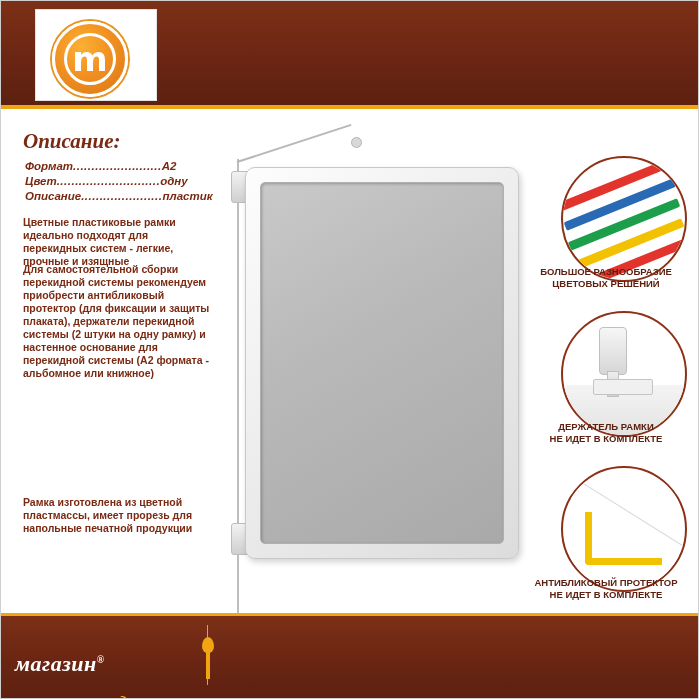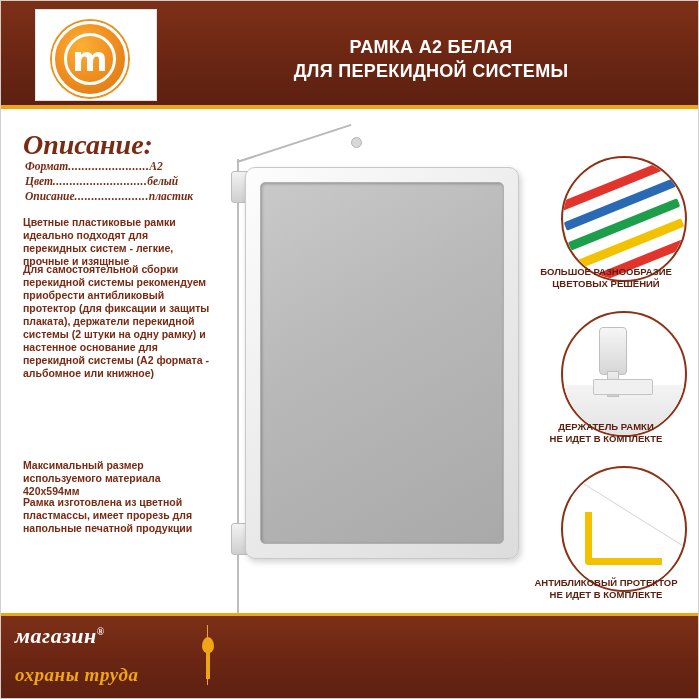--- a/index.html
+++ b/index.html
@@ -61,27 +61,27 @@
     text-align:center;
     color:#ffffff;
     font-size:18px;font-weight:bold;
     line-height:24px;
     letter-spacing:0.3px;
   }
 
   
   .desc-title{
     position:absolute;left:22px;top:128px;
-    color:#7a2a12;font-size:28px;font-style:italic;font-weight:bold;
+    color:#7a2a12;font-size:21px;font-style:italic;font-weight:bold;
     font-family:"Liberation Serif", serif;
   }
   .specs{
     position:absolute;left:24px;top:158px;width:200px;
     color:#7a2a12;font-size:11.5px;font-style:italic;font-weight:bold;
-    font-family:Liberation Serif, serif;
+    font-family:Liberation Sans, sans-serif;
     line-height:15px;
   }
   .spec-row{display:block;white-space:nowrap;}
   .spec-dots{letter-spacing:0.5px;}
 
   .para{
     position:absolute;left:22px;width:190px;
     color:#7a2a12;font-size:10.5px;font-weight:bold;
     line-height:13px;
     font-family:"Liberation Sans", sans-serif;
@@ -190,21 +190,21 @@
     background:linear-gradient(180deg,#7d3017 0%,#6b2613 55%,#5d2010 100%);
   }
   .footer-topline{
     position:absolute;left:0;top:0;width:699px;height:3px;background:#f0a513;
   }
   .footer-logo{
     position:absolute;left:14px;top:10px;width:185px;height:64px;
   }
   .fl-line1{
     color:#ffffff;font-size:22px;font-weight:bold;font-style:italic;
-    font-family:"Liberation Serif", serif;letter-spacing:0.5px;
+    font-family:"Liberation Serif", serif;letter-spacing:0.5px;margin-top:28px;
   }
   .fl-line2{
     color:#f0a513;font-size:19px;font-weight:bold;font-style:italic;
     font-family:"Liberation Serif", serif;letter-spacing:0.5px;margin-top:15px;
   }
   .fl-reg{font-size:10px;vertical-align:super;}
   .footer-sep{
     position:absolute;left:206px;top:12px;width:1px;height:60px;background:#f0a513;
   }
   .footer-nav{
@@ -231,38 +231,33 @@
 <body>
 
 <div class="page">
 
   <div class="header">
     <div class="logo-box">
       <div class="logo-circle">
         <div class="logo-m">m</div>
       </div>
     </div>
-    <div class="header-title">
-      <div>РАМКА А2 БЕЛАЯ</div>
-      <div>ДЛЯ ПЕРЕКИДНОЙ СИСТЕМЫ</div>
-    </div>
   </div>
   <div class="header-underline"></div>
 
   <div class="desc-title">Описание:</div>
 
   <div class="specs">
     <span class="spec-row"><span>Формат</span><span class="spec-dots">........................</span><span>А2</span></span>
-    <span class="spec-row"><span>Цвет</span><span class="spec-dots">............................</span><span>белый</span></span>
+    <span class="spec-row"><span>Цвет</span><span class="spec-dots">............................</span><span>одну</span></span>
     <span class="spec-row"><span>Описание</span><span class="spec-dots">......................</span><span>пластик</span></span>
   </div>
 
   <div class="para" style="top:215px">Цветные пластиковые рамки идеально подходят для перекидных систем - легкие, прочные и изящные</div>
   <div class="para" style="top:262px">Для самостоятельной сборки перекидной системы рекомендуем приобрести антибликовый протектор (для фиксации и защиты плаката), держатели перекидной системы (2 штуки на одну рамку) и настенное основание для перекидной системы (А2 формата - альбомное или книжное)</div>
-  <div class="para" style="top:458px">Максимальный размер используемого материала 420х594мм</div>
   <div class="para" style="top:495px">Рамка изготовлена из цветной пластмассы, имеет прорезь для напольные печатной продукции</div>
 
   <div class="frame-area">
     <div class="rod"></div>
     <div class="rod-arm"></div>
     <div class="rod-cap"></div>
     <div class="rod-foot"></div>
     <div class="hinge hinge-top"></div>
     <div class="hinge hinge-bottom"></div>
     <div class="frame-outer">

